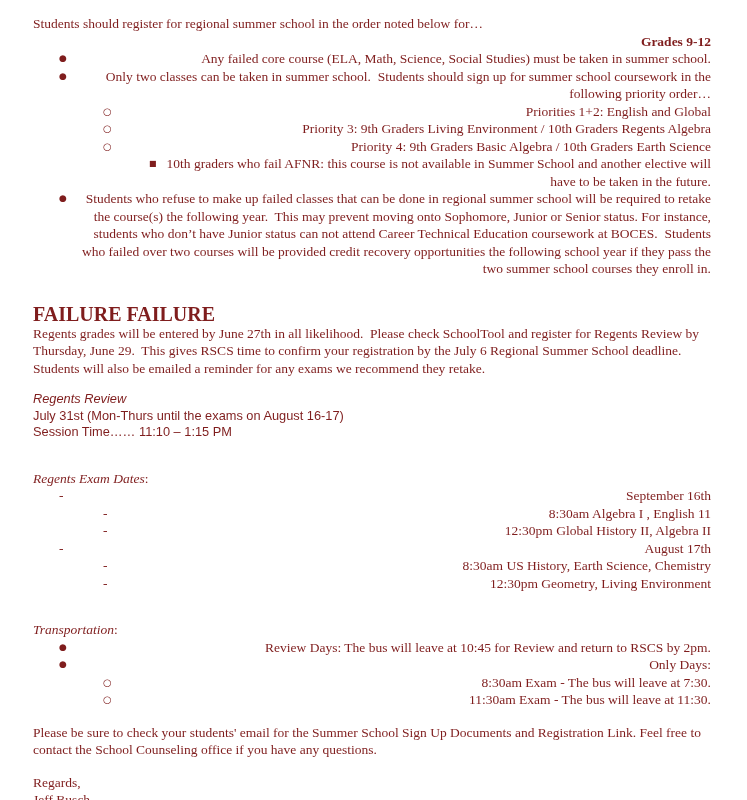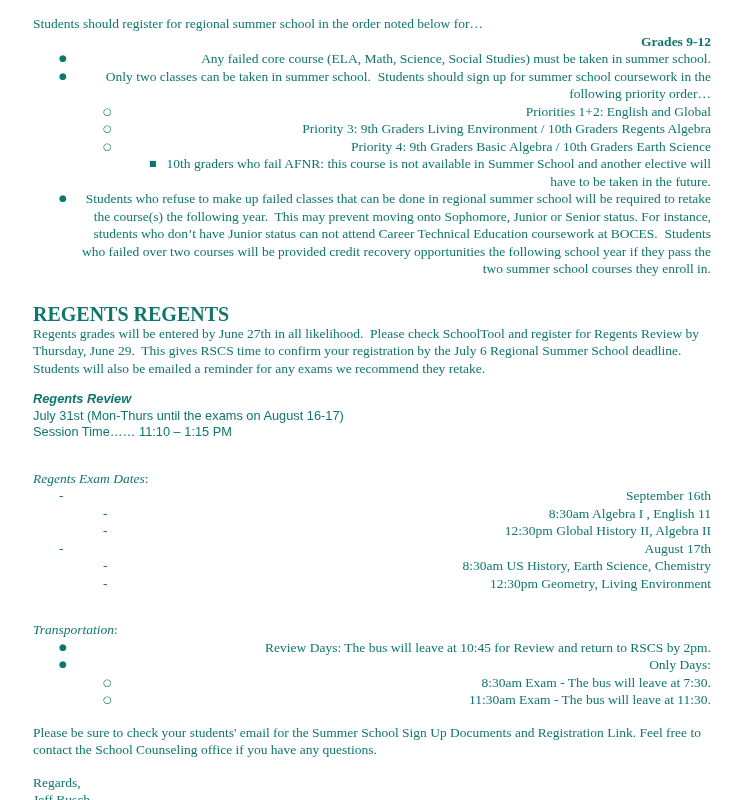--- a/index.html
+++ b/index.html
@@ -2,21 +2,21 @@
 <html><head>
 <meta charset="utf-8">
 <style>
   html, body { margin: 0; padding: 0; background: #ffffff; }
   .page {
     width: 747px;
     height: 800px;
     box-sizing: border-box;
     padding: 15px 36px 0 33px;
     background: #ffffff;
-    color: #0f766e;
+    color: #7f1d1d;
     font-family: "Liberation Serif", "DejaVu Serif", serif;
     font-size: 13.5px;
     line-height: 17.5px;
     overflow: hidden;
   }
   .para, .li-text, .line { white-space: pre-wrap; }
   .bold { font-weight: bold; text-align: right; }
 
   
   .li { position: relative; }
@@ -52,21 +52,21 @@
     text-align: right;
   }
   .h-colon { font-weight: normal; font-style: normal; }
 
   
   .sans {
     font-family: "Liberation Sans", "DejaVu Sans", sans-serif;
     font-size: 12.8px;
     line-height: 16.5px;
   }
-  .sans-heading { font-weight: bold; font-style: italic; }
+  .sans-heading { font-weight: normal; font-style: italic; }
 
   .mt-blank   { margin-top: 14px; }  
   .mt-blank2  { margin-top: 29px; } 
   .mt-section { margin-top: 15px; }
 </style>
 </head>
 <body>
 
 <div class="page">
 
@@ -101,21 +101,21 @@
   <div class="li lvl3">
     <span class="marker square">■</span>
     <span class="li-text">10th graders who fail AFNR: this course is not available in Summer School and another elective will have to be taken in the future.</span>
   </div>
 
   <div class="li lvl1">
     <span class="marker dot">●</span>
     <span class="li-text">Students who refuse to make up failed classes that can be done in regional summer school will be required to retake the course(s) the following year.  This may prevent moving onto Sophomore, Junior or Senior status. For instance, students who don’t have Junior status can not attend Career Technical Education coursework at BOCES.  Students who failed over two courses will be provided credit recovery opportunities the following school year if they pass the two summer school courses they enroll in.</span>
   </div>
 
-  <div class="h1">REGENTS REGENTS</div>
+  <div class="h1">FAILURE FAILURE</div>
   <div class="para">Regents grades will be entered by June 27th in all likelihood.  Please check SchoolTool and register for Regents Review by Thursday, June 29.  This gives RSCS time to confirm your registration by the July 6 Regional Summer School deadline.  Students will also be emailed a reminder for any exams we recommend they retake.</div>
 
   <div class="sans mt-blank">
     <div class="line sans-heading">Regents Review</div>
     <div class="line">July 31st (Mon-Thurs until the exams on August 16-17)</div>
     <div class="line">Session Time…… 11:10 – 1:15 PM</div>
   </div>
 
   <div class="para mt-blank2"><span class="h-ital-serif">Regents Exam Dates</span><span class="h-colon">:</span></div>
 

